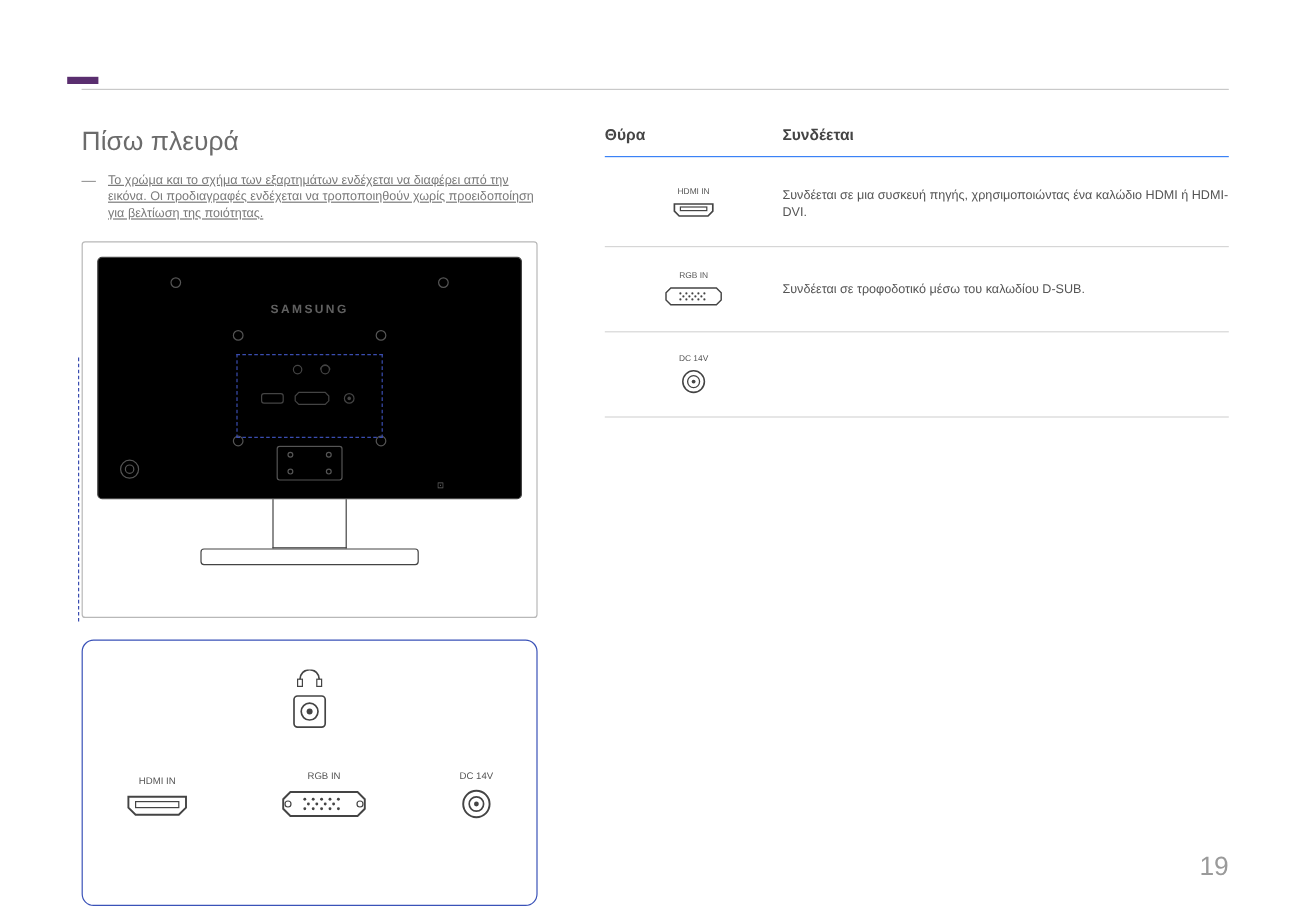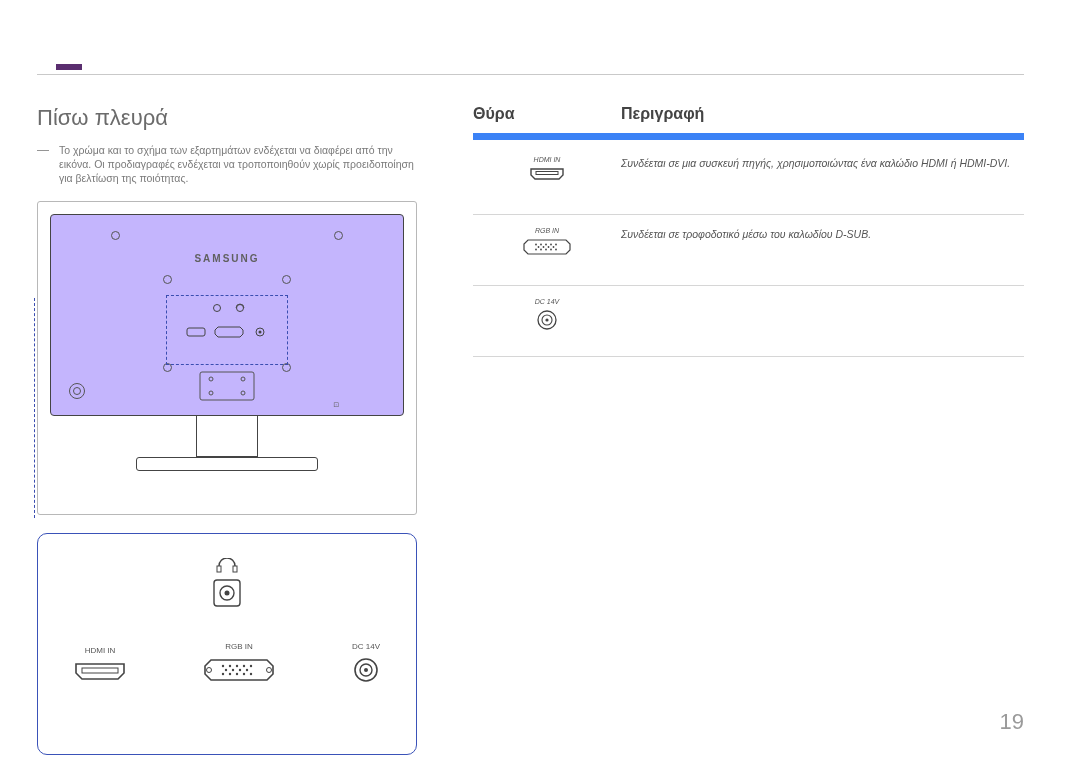--- a/index.html
+++ b/index.html
@@ -1,45 +1,45 @@
 <!DOCTYPE html>
 <html><head>
 <meta charset="utf-8">
 <style>
   html,body{margin:0;padding:0;width:1080px;height:763px;background:#fff;font-family:Arial,Helvetica,sans-serif;color:#5a5a5a;}
-  .page{position:relative;width:1080px;height:763px;box-sizing:border-box;padding:56px 56px 36px 37px;}
+  .page{position:relative;width:1080px;height:763px;box-sizing:border-box;padding:56px 56px 36px 68px;}
   .topbar{border-top:1px solid #c9c9c9;margin-top:18px;}
   .accent{position:absolute;left:56px;top:64px;width:26px;height:6px;background:#5a2e6f;}
   .cols{display:flex;gap:56px;margin-top:30px;}
   .left{flex:0 0 380px;}
   .right{flex:1;}
   h1{font-size:22px;font-weight:400;color:#6b6b6b;margin:0 0 12px 0;}
   .note{display:flex;gap:8px;margin:0 0 16px 0;}
   .note-dash{flex:0 0 14px;color:#888;font-size:12px;line-height:14px;}
-  .note-text{font-size:10.5px;line-height:14px;color:#7a7a7a;}
+  .note-text{font-size:10.5px;line-height:14px;color:#7a7a7a;text-decoration:underline;}
   .monitor-box{border:1px solid #b8b8b8;border-radius:3px;padding:12px 12px 0 12px;position:relative;}
-  .monitor-back{border:1.5px solid #444;border-radius:4px;height:200px;position:relative;background:#c4b5fd;}
+  .monitor-back{border:1.5px solid #444;border-radius:4px;height:200px;position:relative;background:#000000;}
   .monitor-brand{font-family:Arial;font-weight:bold;font-size:10px;letter-spacing:2px;color:#606060;text-align:center;padding-top:38px;}
   .screw{position:absolute;width:7px;height:7px;border:1px solid #555;border-radius:50%;}
   .btn-circle{position:absolute;left:18px;bottom:16px;width:14px;height:14px;border:1px solid #555;border-radius:50%;}
   .btn-circle::after{content:"";position:absolute;left:3px;top:3px;width:6px;height:6px;border:1px solid #555;border-radius:50%;}
   .port-dash{position:absolute;left:50%;top:80px;transform:translateX(-50%);width:120px;height:68px;border:1.5px dashed #3a4db0;}
   .port-mini{position:absolute;font-size:5px;color:#555;}
   .neck{width:60px;height:40px;border:1.5px solid #444;margin:0 auto;border-top:none;}
   .base{width:180px;height:12px;border:1.5px solid #444;border-radius:3px;margin:0 auto 8px auto;}
   .dash-line{border-left:1.5px dashed #3a4db0;border-bottom:1.5px dashed #3a4db0;position:absolute;}
   .zoom{border:1.5px solid #3a52b8;border-radius:10px;margin-top:18px;height:180px;position:relative;padding:20px 30px;}
   .zoom-center{position:absolute;left:50%;top:24px;transform:translateX(-50%);text-align:center;}
   .port-row{position:absolute;left:0;right:0;top:108px;display:flex;justify-content:space-between;padding:0 34px;align-items:flex-end;}
   .port-col{text-align:center;}
   .port-lbl{font-size:8px;color:#555;margin-bottom:6px;}
-  .thead{display:flex;font-size:16px;font-weight:700;color:#444;border-bottom:7px solid #3b82f6;padding-bottom:10px;margin-bottom:4px;}
+  .thead{display:flex;font-size:13px;font-weight:700;color:#444;border-bottom:1px solid #3b82f6;padding-bottom:10px;margin-bottom:4px;}
   .th-port{flex:0 0 148px;}
   .th-desc{flex:1;}
-  .trow{display:flex;align-items:flex-start;border-bottom:1px solid #d6d6d6;padding:12px 0;min-height:46px;font-style:italic;}
+  .trow{display:flex;align-items:center;border-bottom:1px solid #d6d6d6;padding:12px 0;min-height:46px;}
   .tport{flex:0 0 148px;display:flex;justify-content:center;}
   .tport-inner{text-align:center;}
   .tport-lbl{font-size:7px;color:#555;margin-bottom:4px;}
   .tdesc{flex:1;font-size:10.5px;color:#555;line-height:14px;}
   .pagenum{position:absolute;right:56px;bottom:28px;font-size:22px;color:#9a9a9a;font-weight:300;text-align:right;}
   
   .svg-port{display:block;margin:0 auto;}
 </style>
 </head>
 <body>
@@ -147,21 +147,21 @@
               <circle cx="16" cy="13" r="2" fill="#444"></circle>
             </svg>
           </div>
         </div>
       </div>
     </div>
 
     <div class="right">
       <div class="thead">
         <div class="th-port">Θύρα</div>
-        <div class="th-desc">Περιγραφή</div>
+        <div class="th-desc">Συνδέεται</div>
       </div>
 
       <div class="trow">
         <div class="tport">
             <div class="tport-inner">
           <div class="tport-lbl">HDMI IN</div>
           <svg width="38" height="15" class="svg-port">
             <path d="M3 2 h32 v6 l-4 4 h-24 l-4 -4 z" fill="none" stroke="#444" stroke-width="1.4"></path>
             <rect x="8" y="4.5" width="22" height="3" fill="none" stroke="#444"></rect>
           </svg>

